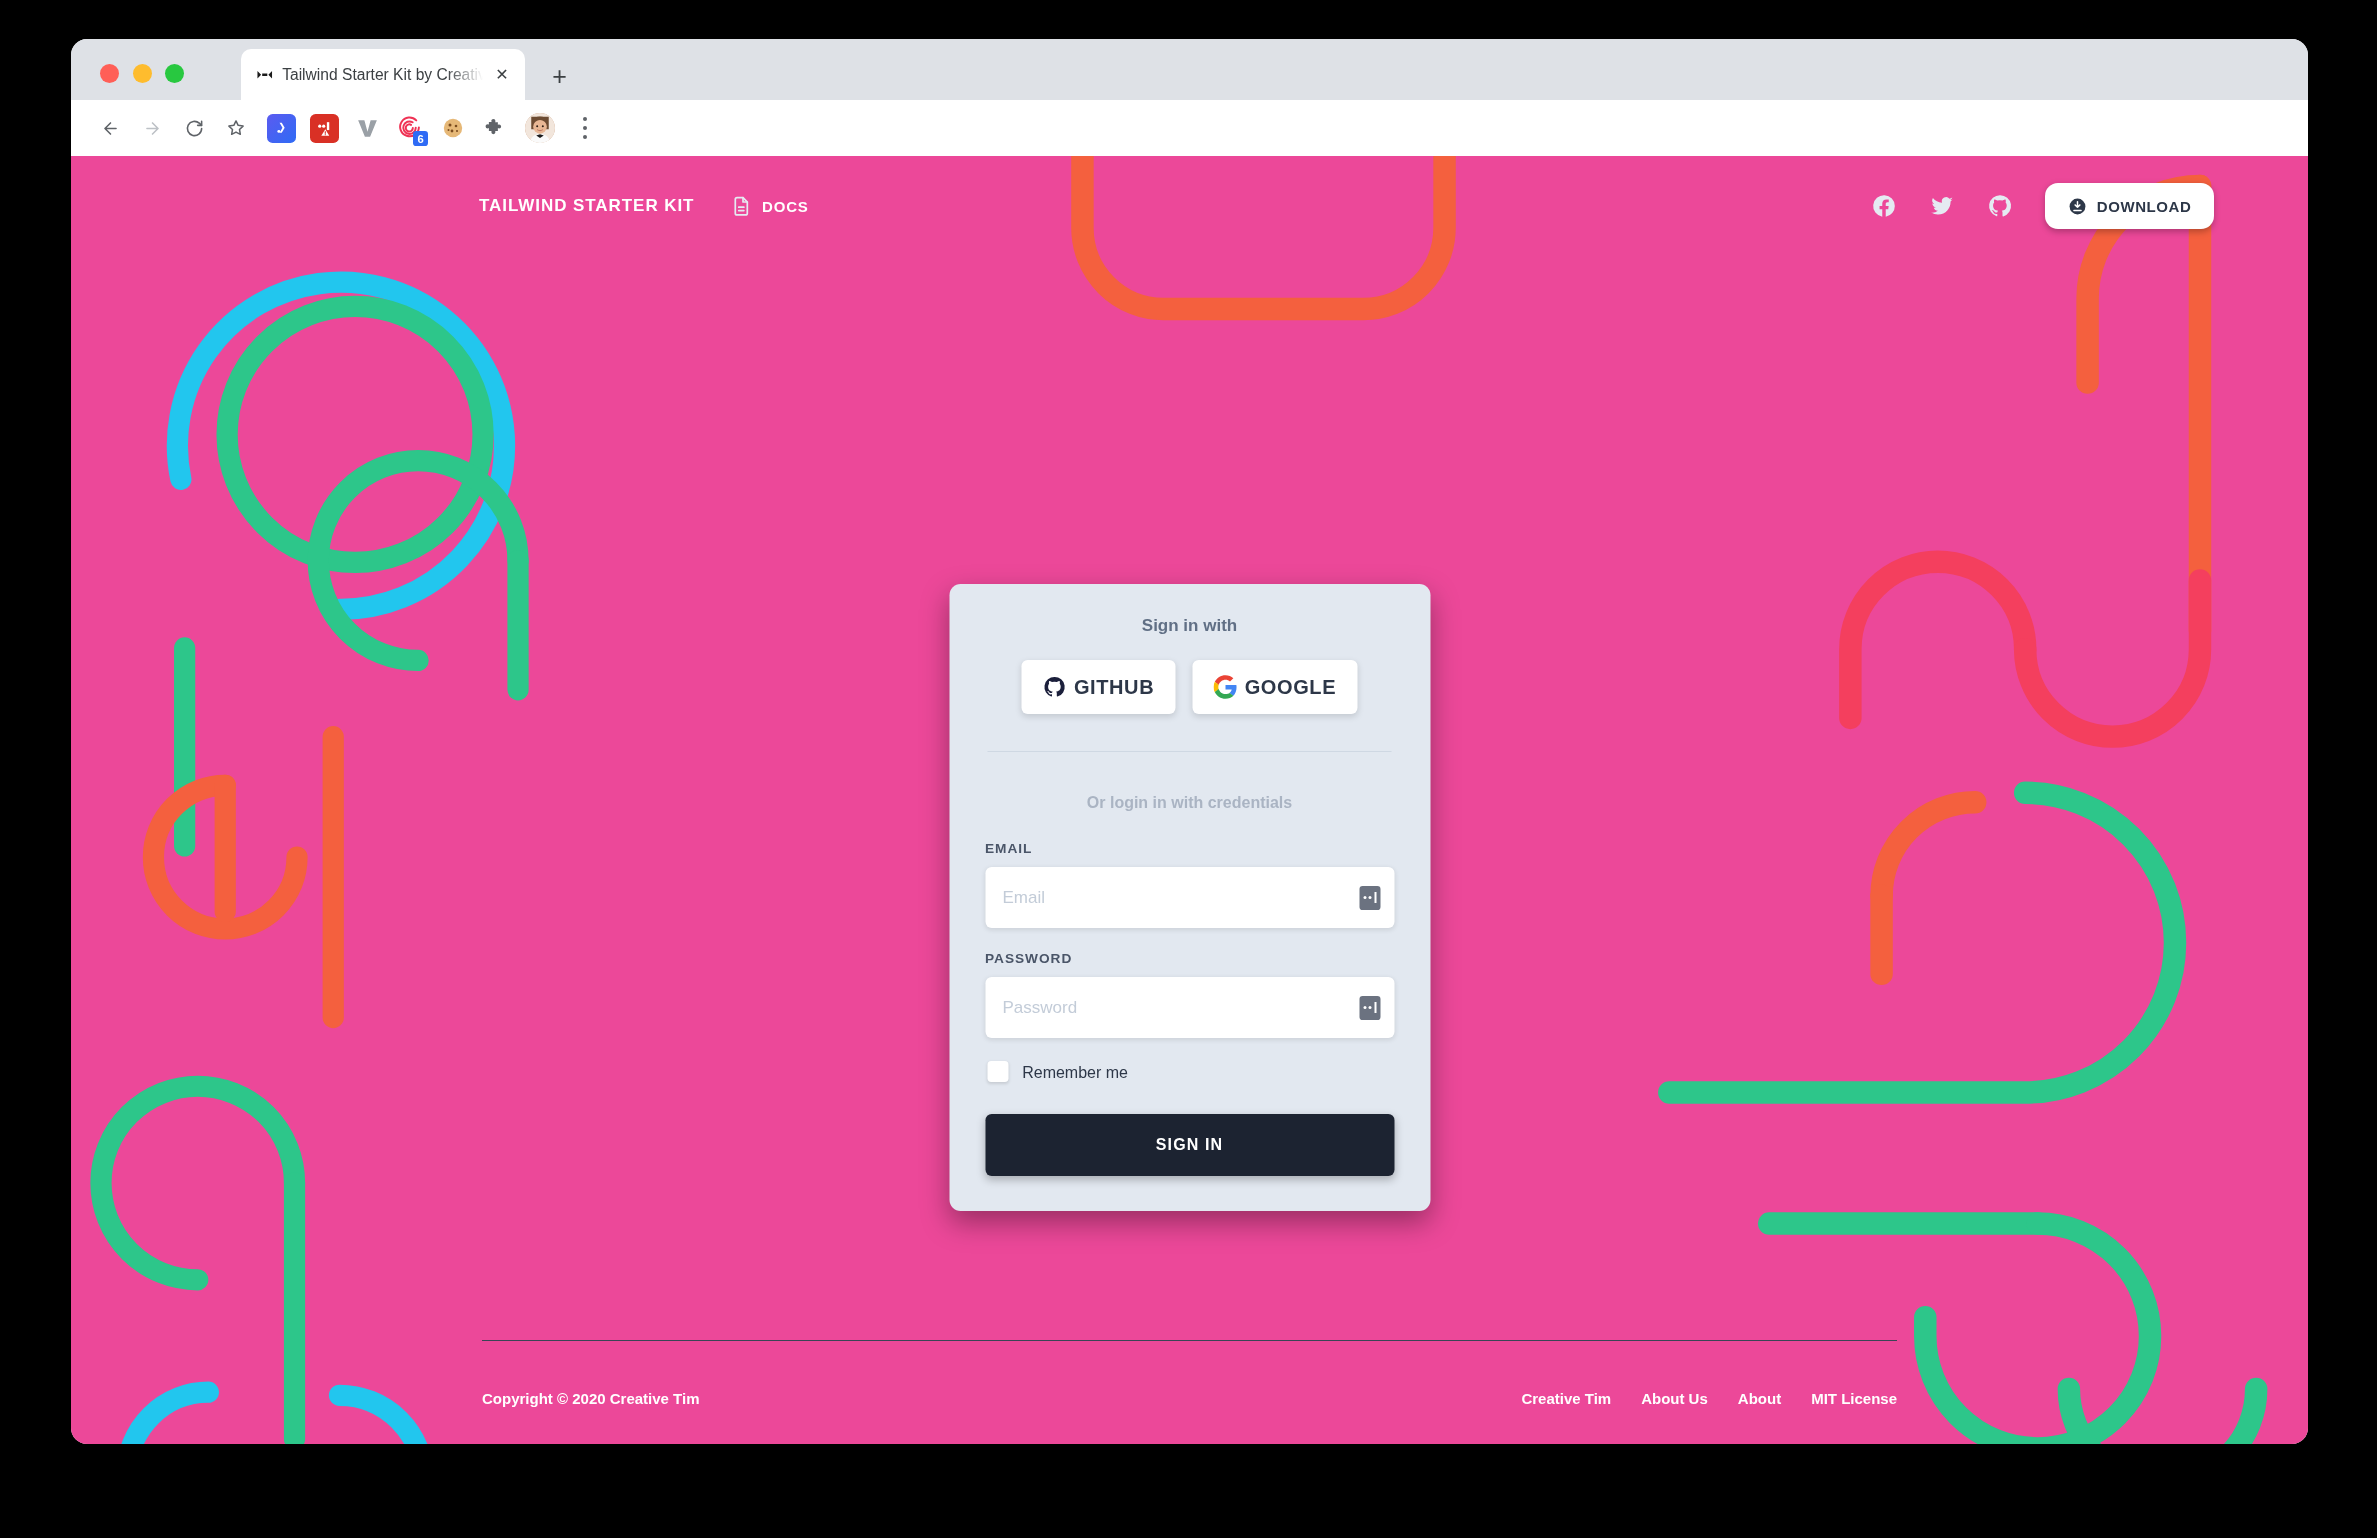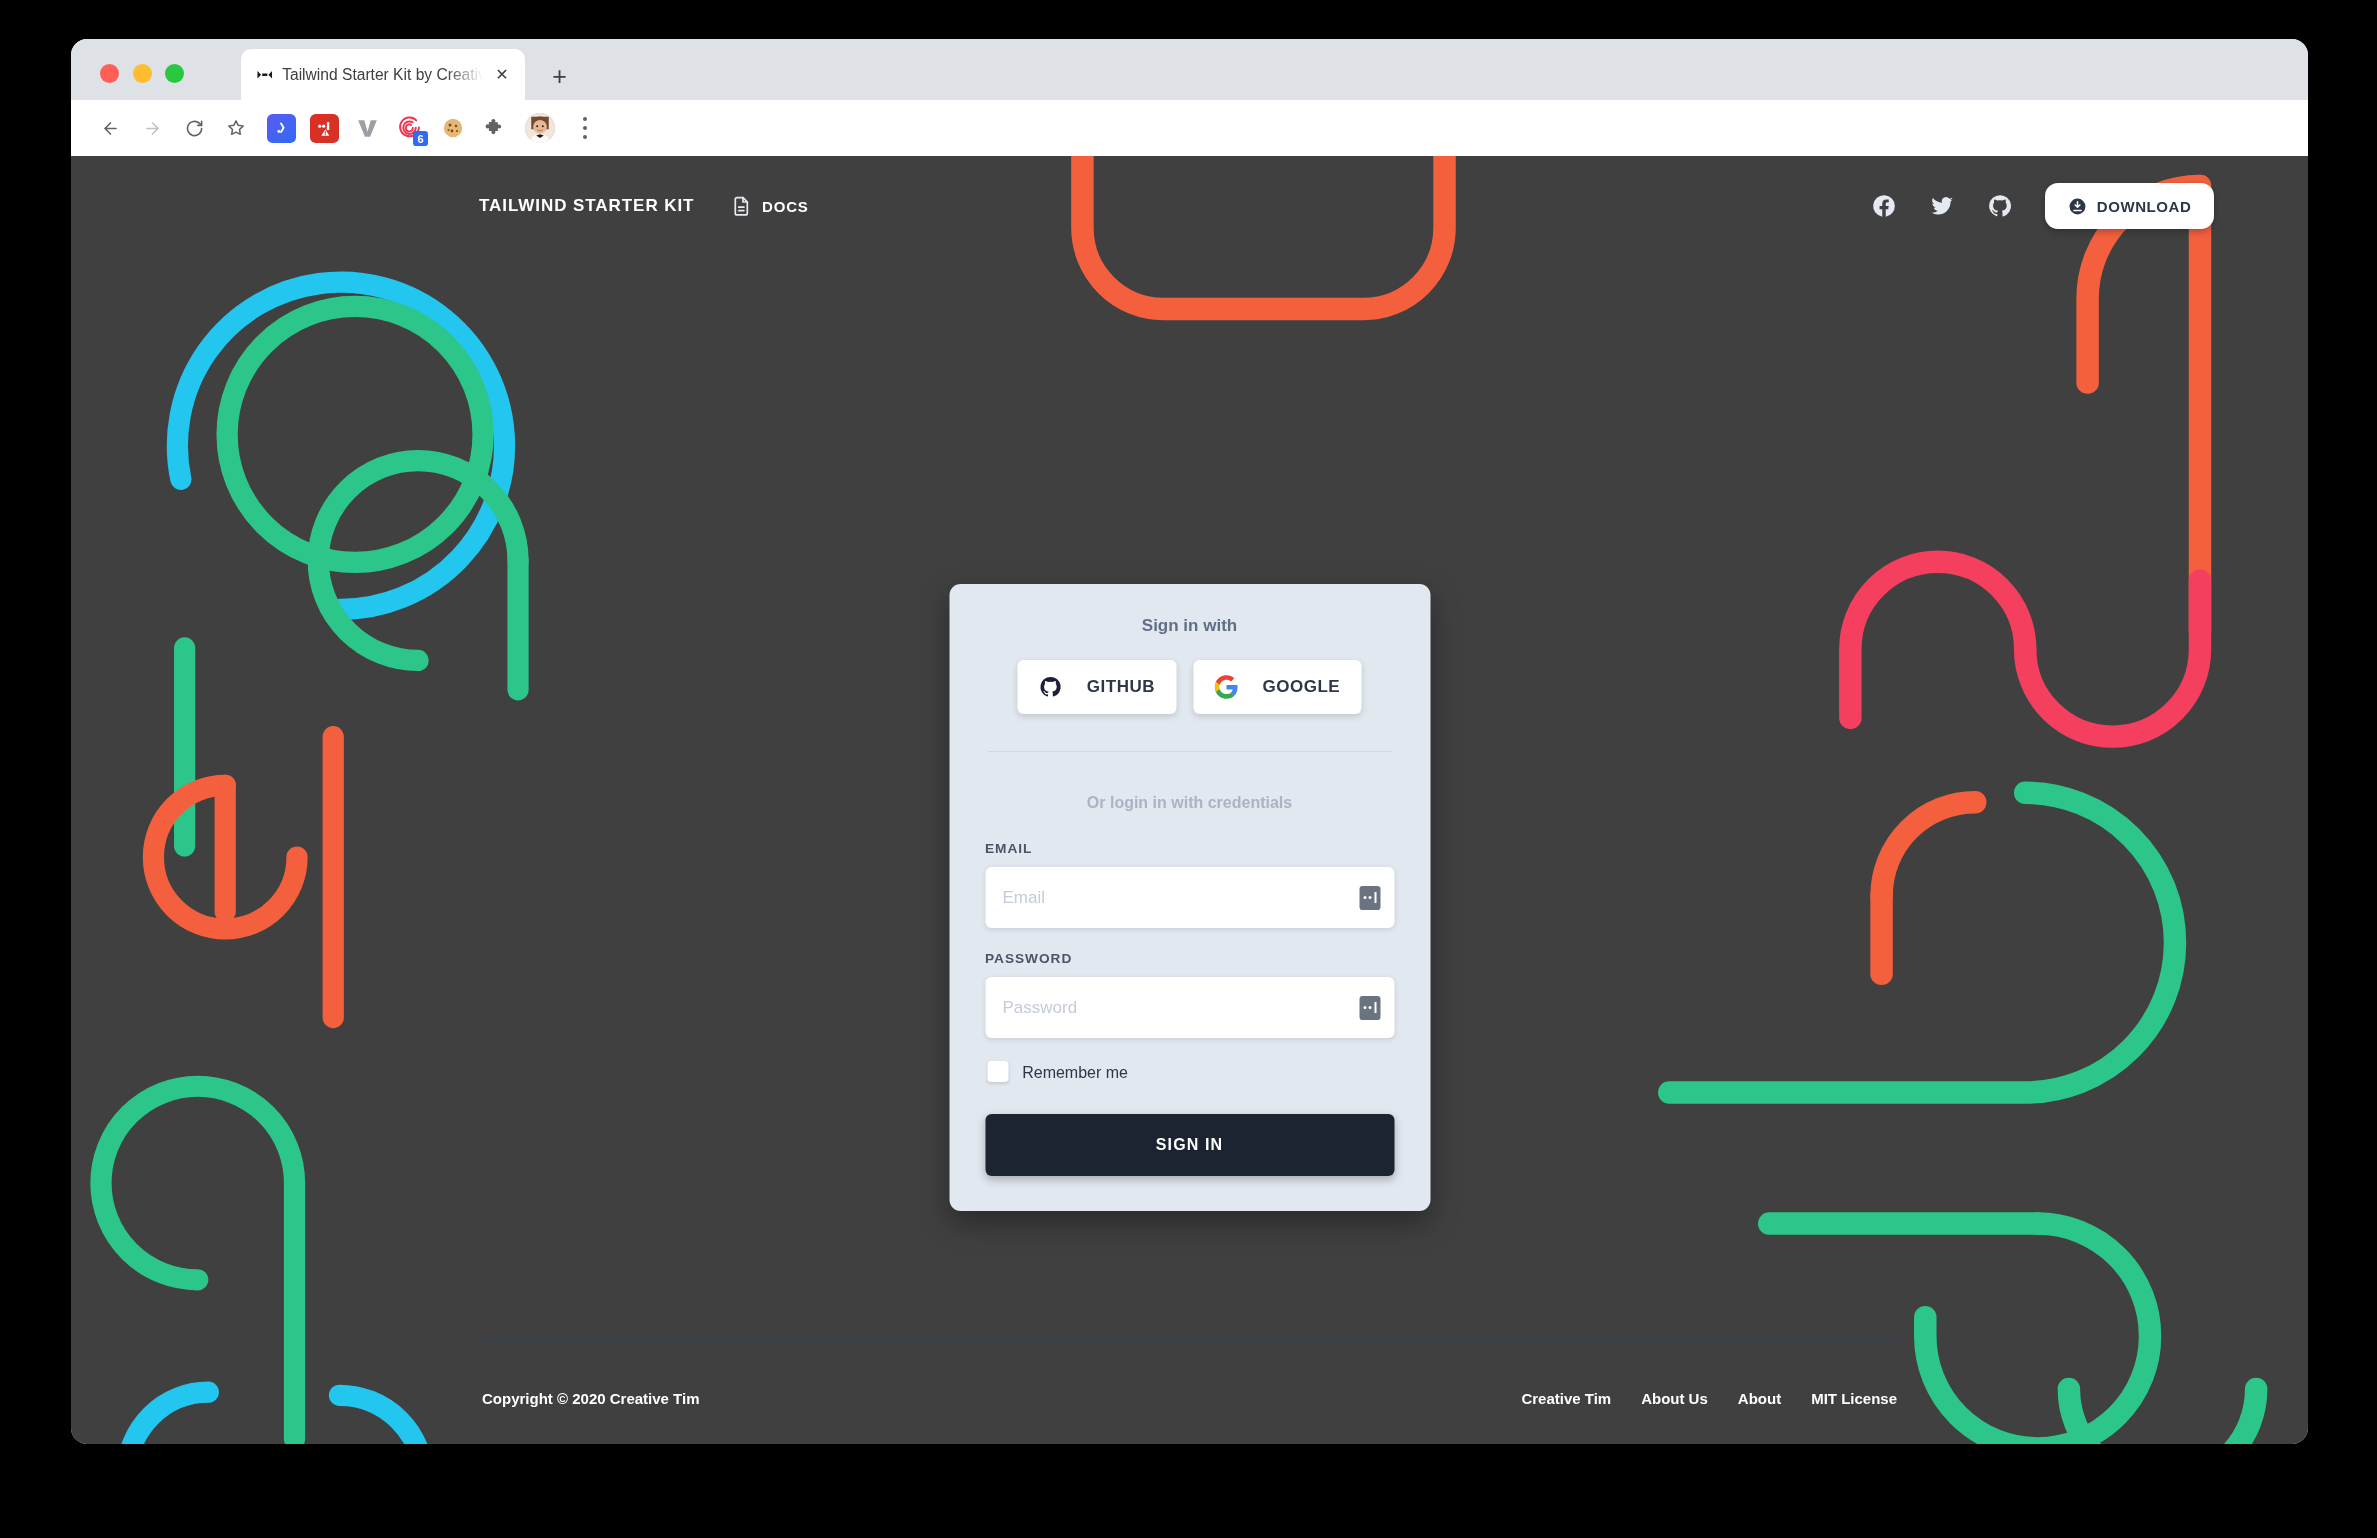--- a/index.html
+++ b/index.html
@@ -131,21 +131,21 @@
   .menu-dots {
     width: 31px; height: 36px; flex: 0 0 31px; margin-left: 8.7px;
     display: flex; flex-direction: column; align-items: center; justify-content: center; gap: 4.4px;
   }
   .menu-dots i { width: 4.4px; height: 4.4px; border-radius: 50%; background: #5f6368; display: block; }
 
   
   .viewport {
     position: relative;
     height: calc(1405px - 61px - 56px);
-    background: #404040;
+    background: #ec4899;
     overflow: hidden;
   }
 
   .deco { position: absolute; inset: 0; pointer-events: none; }
   .deco svg { position: absolute; display: block; }
 
   
   .navbar {
     position: absolute; left: 0; right: 0; top: 0;
     height: 100px;
@@ -197,25 +197,25 @@
     text-align: center;
     color: #606f85;
     font-size: 17px;
     font-weight: 700;
     margin: 0 0 24px;
   }
   .social-row {
     display: flex; justify-content: center; gap: 17.5px;
   }
   .social-btn {
-    display: flex; align-items: center; gap: 24px;
+    display: flex; align-items: center; gap: 7px;
     background: #fff; border: none;
     border-radius: 6.2px;
     padding: 15px 21px;
-    font-size: 17px; font-weight: 700; letter-spacing: .03em;
+    font-size: 20px; font-weight: 700; letter-spacing: .03em;
     color: #2d3748;
     box-shadow: 0 2.5px 6.2px rgba(0,0,0,.13);
   }
   .social-btn svg { width: 24px; height: 24px; display: block; }
 
   .hr {
     height: 1.2px; background: #cfd8e3;
     margin: 37px 2.5px 0;
     border: 0;
   }

